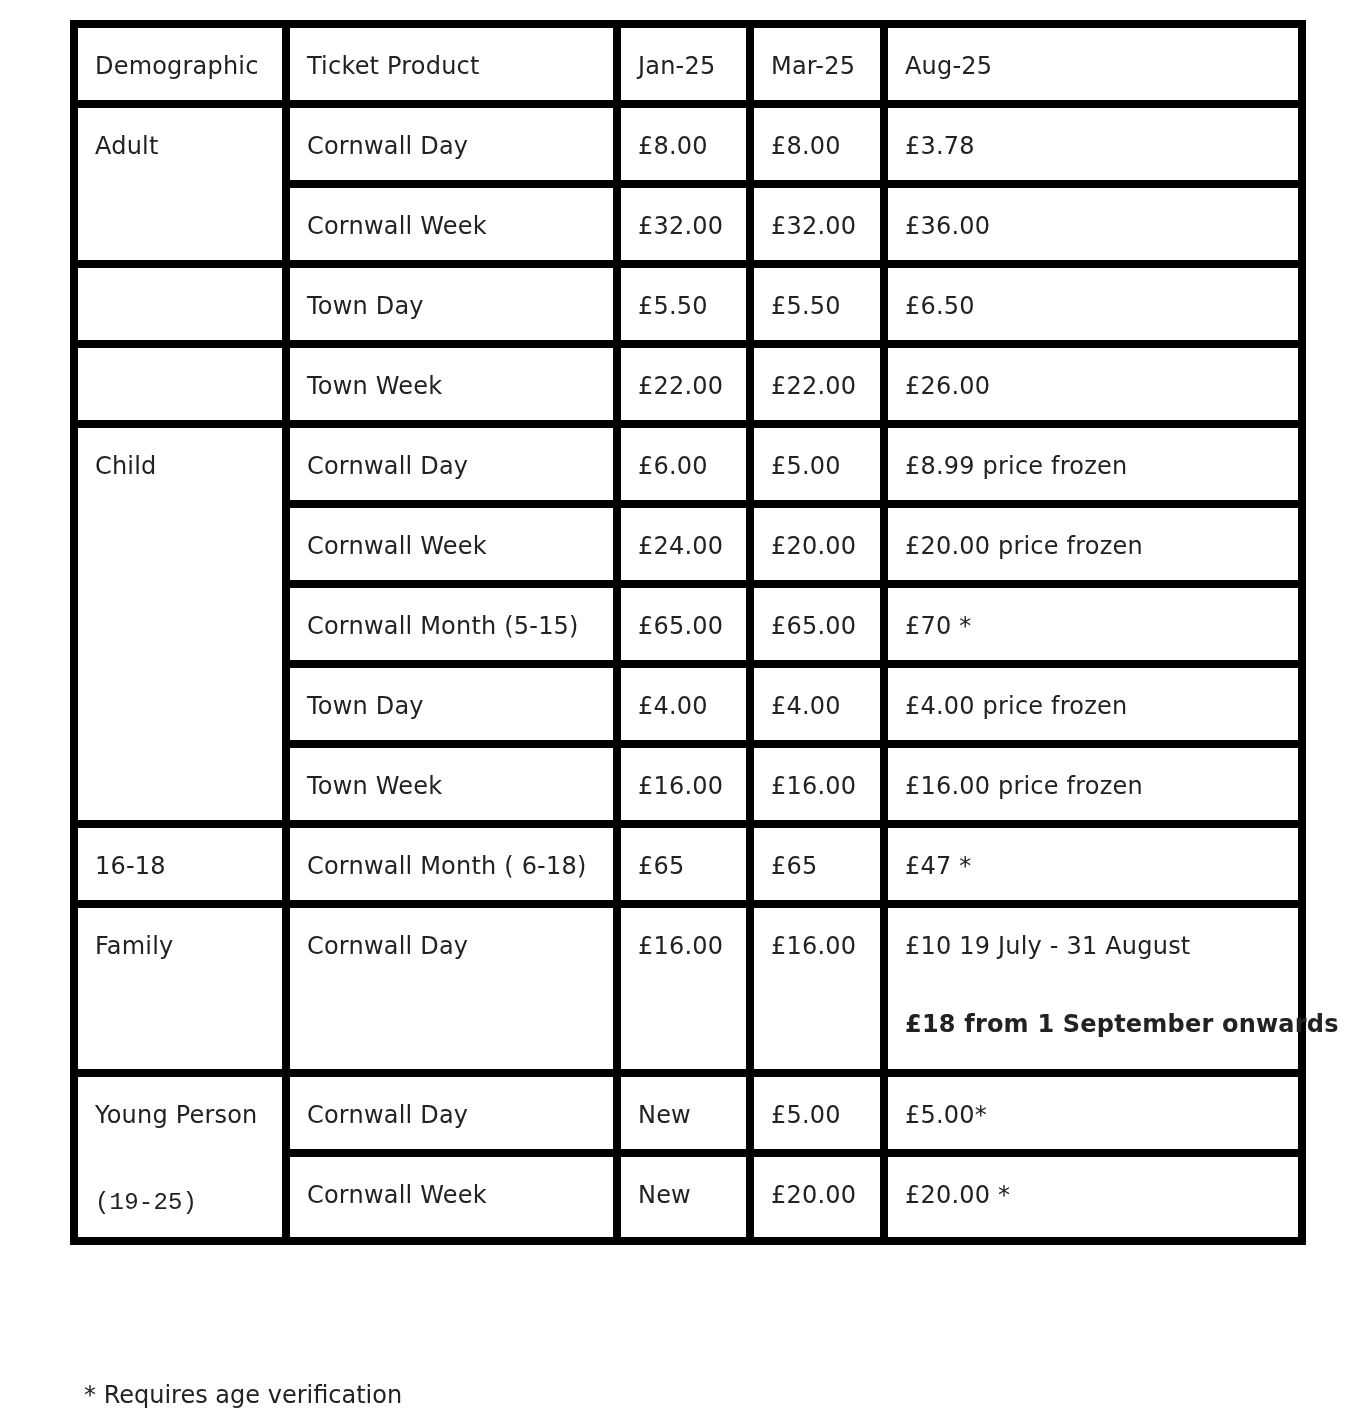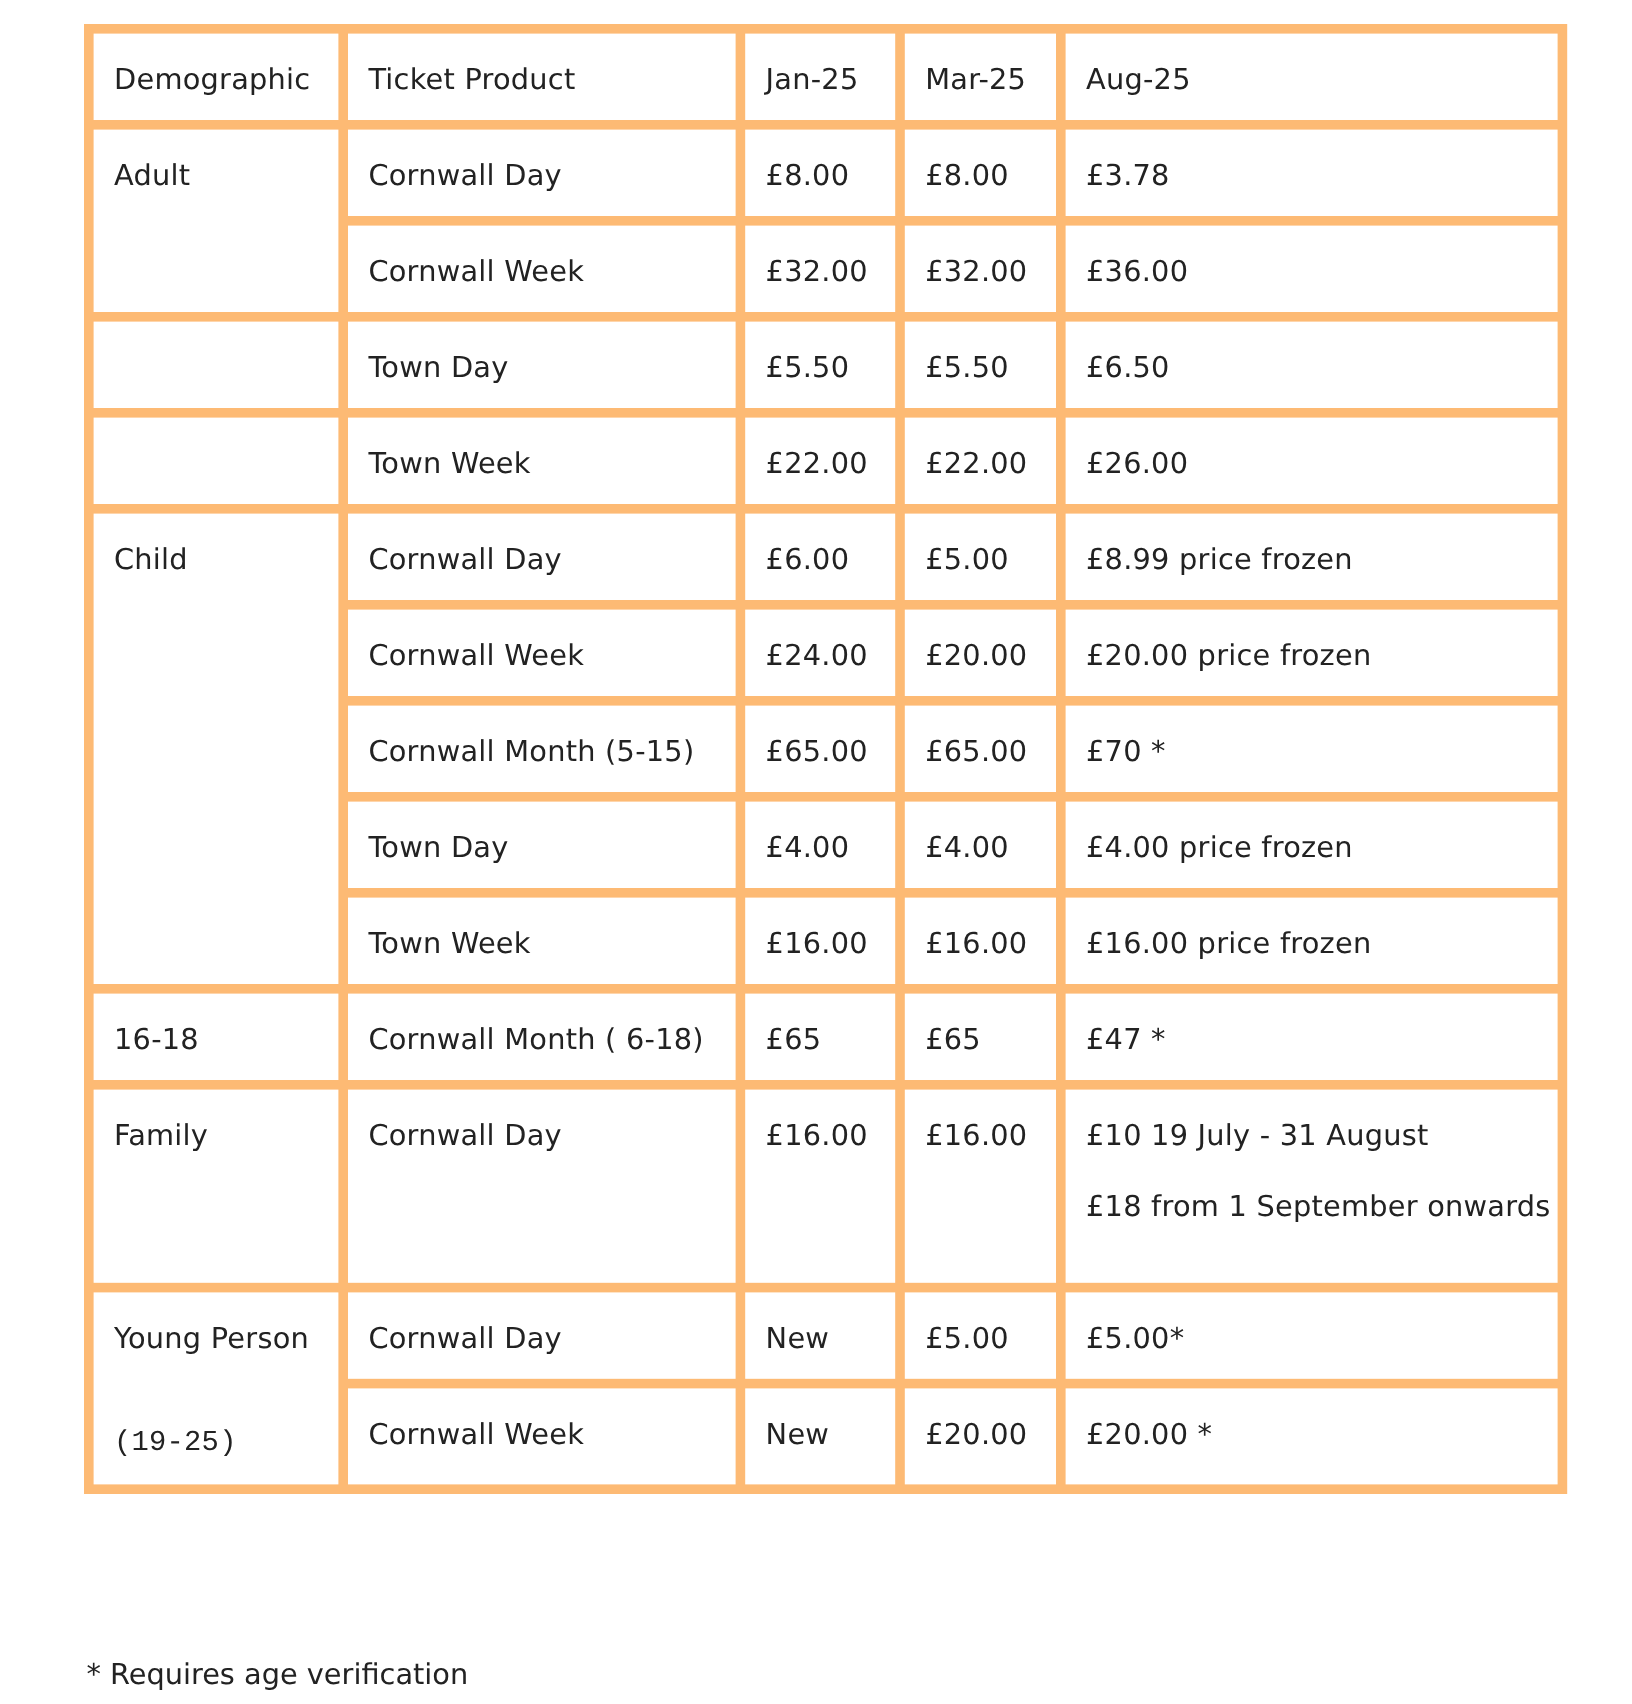--- a/index.html
+++ b/index.html
@@ -1,38 +1,38 @@
 <!DOCTYPE html>
 <html><head>
 <meta charset="utf-8">
 <style>
   html, body { margin: 0; padding: 0; background: #ffffff; }
   body { width: 1360px; height: 1420px; position: relative; font-family: "DejaVu Sans", "Liberation Sans", sans-serif; color: #222222; }
   .wrap { position: absolute; left: 70px; top: 20px; }
   table.fares {
     border-collapse: separate;
     border-spacing: 8px;
-    background: #fdba74;
+    background: #000000;
     table-layout: fixed;
     width: 1236px;
   }
   table.fares td {
     background: #ffffff;
     vertical-align: top;
     padding: 22px 17px 0 17px;
     height: 50px;
     font-size: 24px;
     letter-spacing: 0.2px;
     line-height: 32px;
     white-space: nowrap;
   }
   table.fares td.empty { background: #ffffff; }
-  .para2 { margin-top: 27px; display: block; }
+  .para2 { margin-top: 46px; display: block; font-weight: bold; }
   .para2b { margin-top: 56px; display: block; font-family: Liberation Mono, monospace; }
-  .footnote { position: absolute; left: 72px; top: 1381px; font-size: 24px; color: #222; }
+  .footnote { position: absolute; left: 84px; top: 1381px; font-size: 24px; color: #222; }
 </style>
 </head>
 <body>
 
 <div class="wrap">
 <table class="fares">
   <colgroup>
     <col style="width:204px">
     <col style="width:323px">
     <col style="width:125px">

